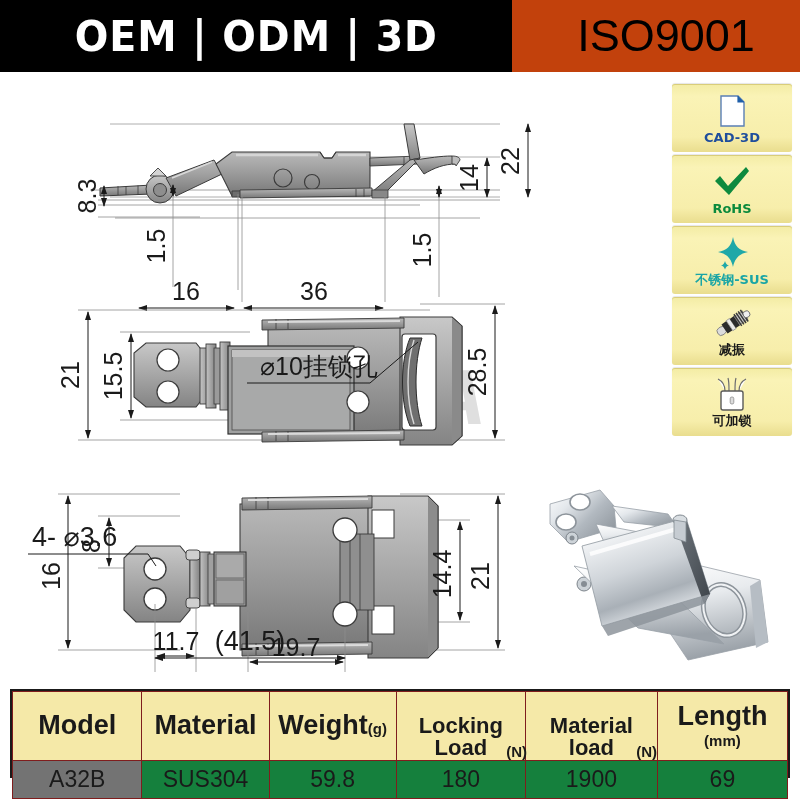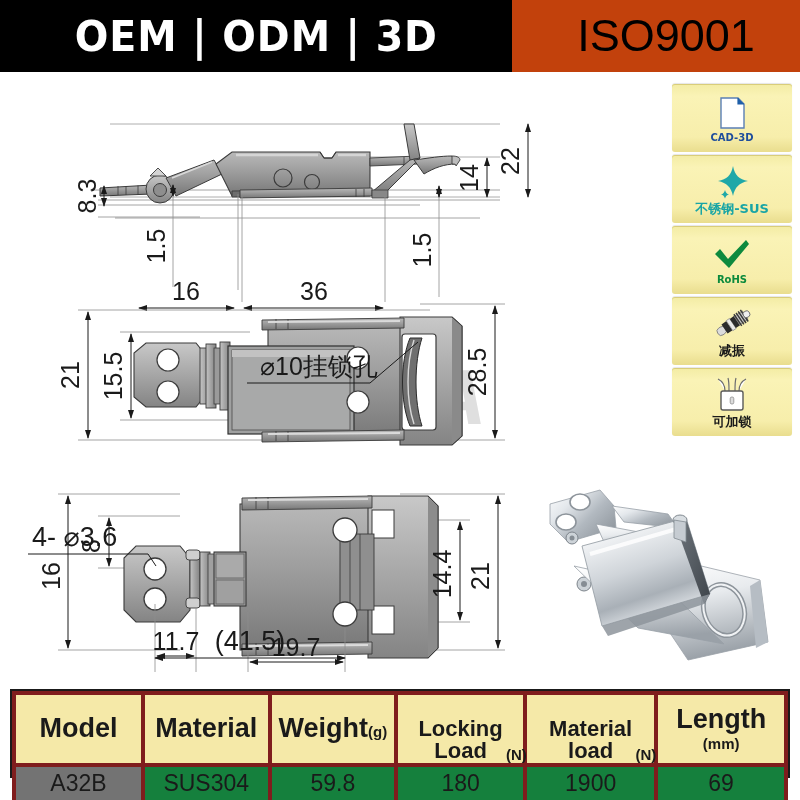--- a/index.html
+++ b/index.html
@@ -66,50 +66,50 @@
     background: linear-gradient(180deg,#f3eca4 0%, #faf3b6 18%, #f7eeab 78%, #e9dd8e 100%);
     border-radius: 3px;
     box-shadow: 0 1px 0 #d9cd7a inset, 0 -1px 1px rgba(0,0,0,.10);
     display: flex; flex-direction: column;
     align-items: center; justify-content: center;
   }
   .badge-icon { height: 38px; display:flex; align-items:center; justify-content:center; }
   .badge-label {
     font-family: "DejaVu Sans", sans-serif;
     font-weight: bold;
-    font-size: 10px;
+    font-size: 13px;
     line-height: 1;
     margin-top: 1px;
     white-space: nowrap;
   }
   .badge-label.cn { font-size: 13px; letter-spacing: 0px; }
   .lbl-blue  { color: #1f4e9c; }
   .lbl-green { color: #0b8a3c; }
   .lbl-teal  { color: #19a5a5; }
-  .lbl-black { color: #1a1a1a; }
+  .lbl-black { color: #1a1a1a; font-family: Liberation Mono, monospace; }
 
   
   #drawing { position: absolute; left: 0; top: 72px; width: 800px; height: 608px; z-index: 2; }
   #drawing svg { display:block; }
 
   
   #photo { position: absolute; left: 528px; top: 462px; width: 270px; height: 208px; z-index: 3; }
 
   
   #spec-table {
     position: absolute; left: 10px; top: 689px;
     width: 780px; height: 89px;
     border: 2px solid #1a1a1a;
     border-collapse: collapse;
     z-index: 5;
     background: #fff;
   }
   #spec-table table { width: 100%; height: 100%; border-collapse: collapse; }
   #spec-table th, #spec-table td {
-    border: 4px solid #7f1d1d;
+    border: 1px solid #7f1d1d;
     text-align: center;
     vertical-align: middle;
     font-family: "Liberation Sans", sans-serif;
     color: #1a1a1a;
   }
   #spec-table thead th { background: #f5e9a8; height: 51px; padding: 0 2px; }
   #spec-table tbody td { background: #15803d; height: 38px; font-size: 23px; }
   #spec-table tbody td.model-cell { background: #737373; }
   .hd { display: inline-block; white-space: nowrap; }
   .hd-main { font-size: 27px; }
@@ -143,35 +143,35 @@
           <path d="M7 3 H24 L30 9 V33 H7 Z" fill="#ffffff" stroke="#5a7fb5" stroke-width="1.4"></path>
           <path d="M24 3 L30 9 H24 Z" fill="#1f5fa9"></path>
           <path d="M24 3 L24 9 L30 9" fill="none" stroke="#1f5fa9" stroke-width="1.2"></path>
         </svg>
       </div>
       <div class="badge-label lbl-blue">CAD-3D</div>
     </div>
 
     <div class="badge">
       <div class="badge-icon">
+        <svg width="40" height="32" viewBox="0 0 40 32">
+          <path d="M3 15 L8 10 L16 20 L34 1 L37 5 L17 29 Z" fill="#0e8a3e"></path>
+        </svg>
+      </div>
+      <div class="badge-label lbl-green">RoHS</div>
+    </div>
+
+    <div class="badge">
+      <div class="badge-icon">
         <svg width="36" height="34" viewBox="0 0 36 34">
           <path d="M19 1 C21 11 25 14 34 16 C25 18 21 22 19 31 C17 22 13 18 4 16 C13 14 17 11 19 1 Z" fill="#1fa8a8"></path>
           <path d="M11 25 C11.8 28 12.8 28.8 15 29.4 C12.8 30 11.8 31 11 33.6 C10.2 31 9.2 30 7 29.4 C9.2 28.8 10.2 28 11 25 Z" fill="#1fa8a8"></path>
         </svg>
       </div>
       <div class="badge-label lbl-teal cn">不锈钢-SUS</div>
-    </div>
-
-    <div class="badge">
-      <div class="badge-icon">
-        <svg width="40" height="32" viewBox="0 0 40 32">
-          <path d="M3 15 L8 10 L16 20 L34 1 L37 5 L17 29 Z" fill="#0e8a3e"></path>
-        </svg>
-      </div>
-      <div class="badge-label lbl-green">RoHS</div>
     </div>
 
     <div class="badge">
       <div class="badge-icon">
         <svg width="44" height="34" viewBox="0 0 44 34">
           <g transform="rotate(-34 22 17)">
             <rect x="5" y="13" width="9" height="8" rx="3.5" fill="#dcdcdc" stroke="#7a7a7a" stroke-width="0.8"></rect>
             <rect x="13" y="11.5" width="6" height="11" fill="#2b2b2b"></rect>
             <rect x="19" y="11" width="4" height="12" fill="#e8e8e8" stroke="#8a8a8a" stroke-width="0.7"></rect>
             <rect x="23" y="11.5" width="5" height="11" fill="#2b2b2b"></rect>

